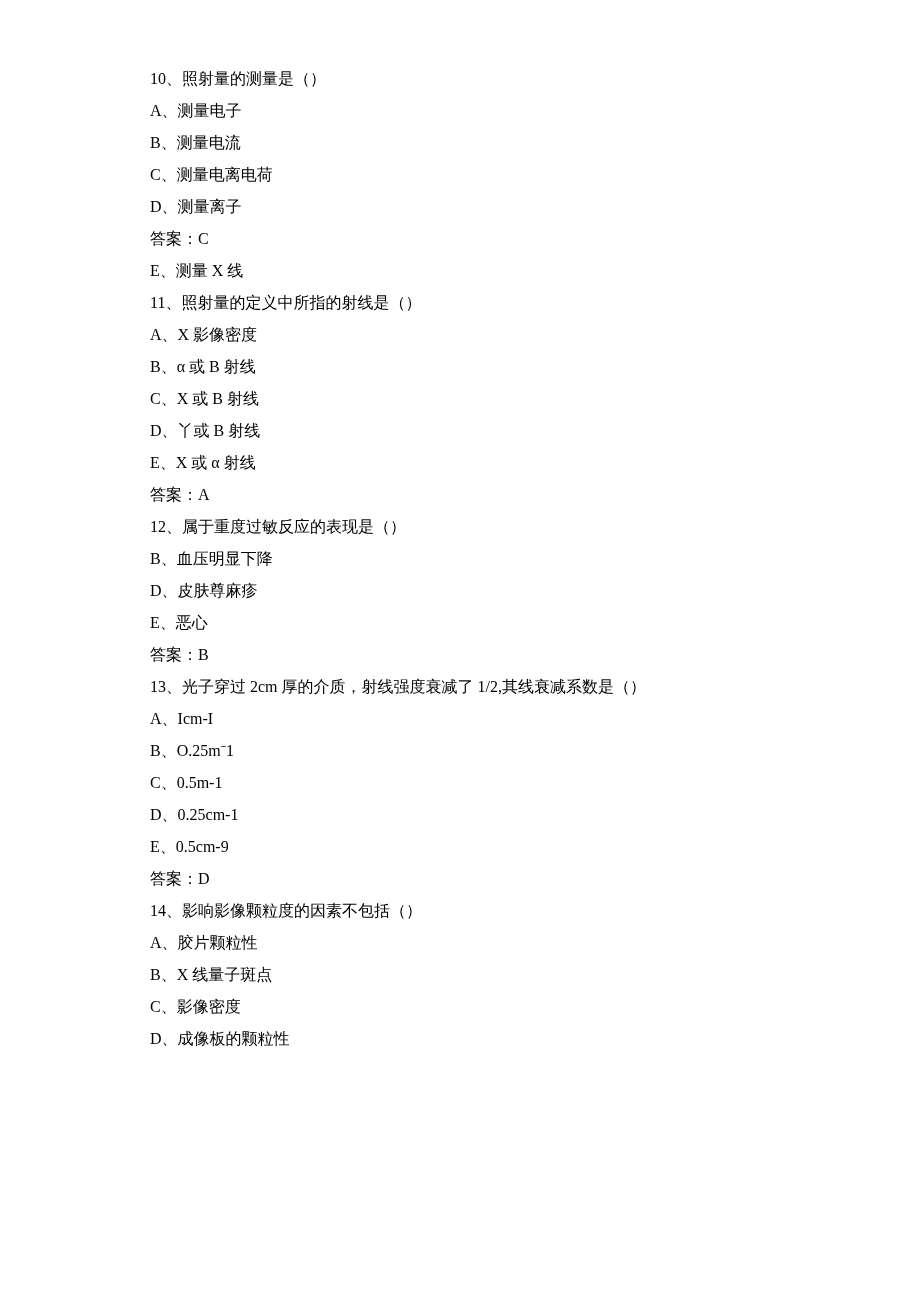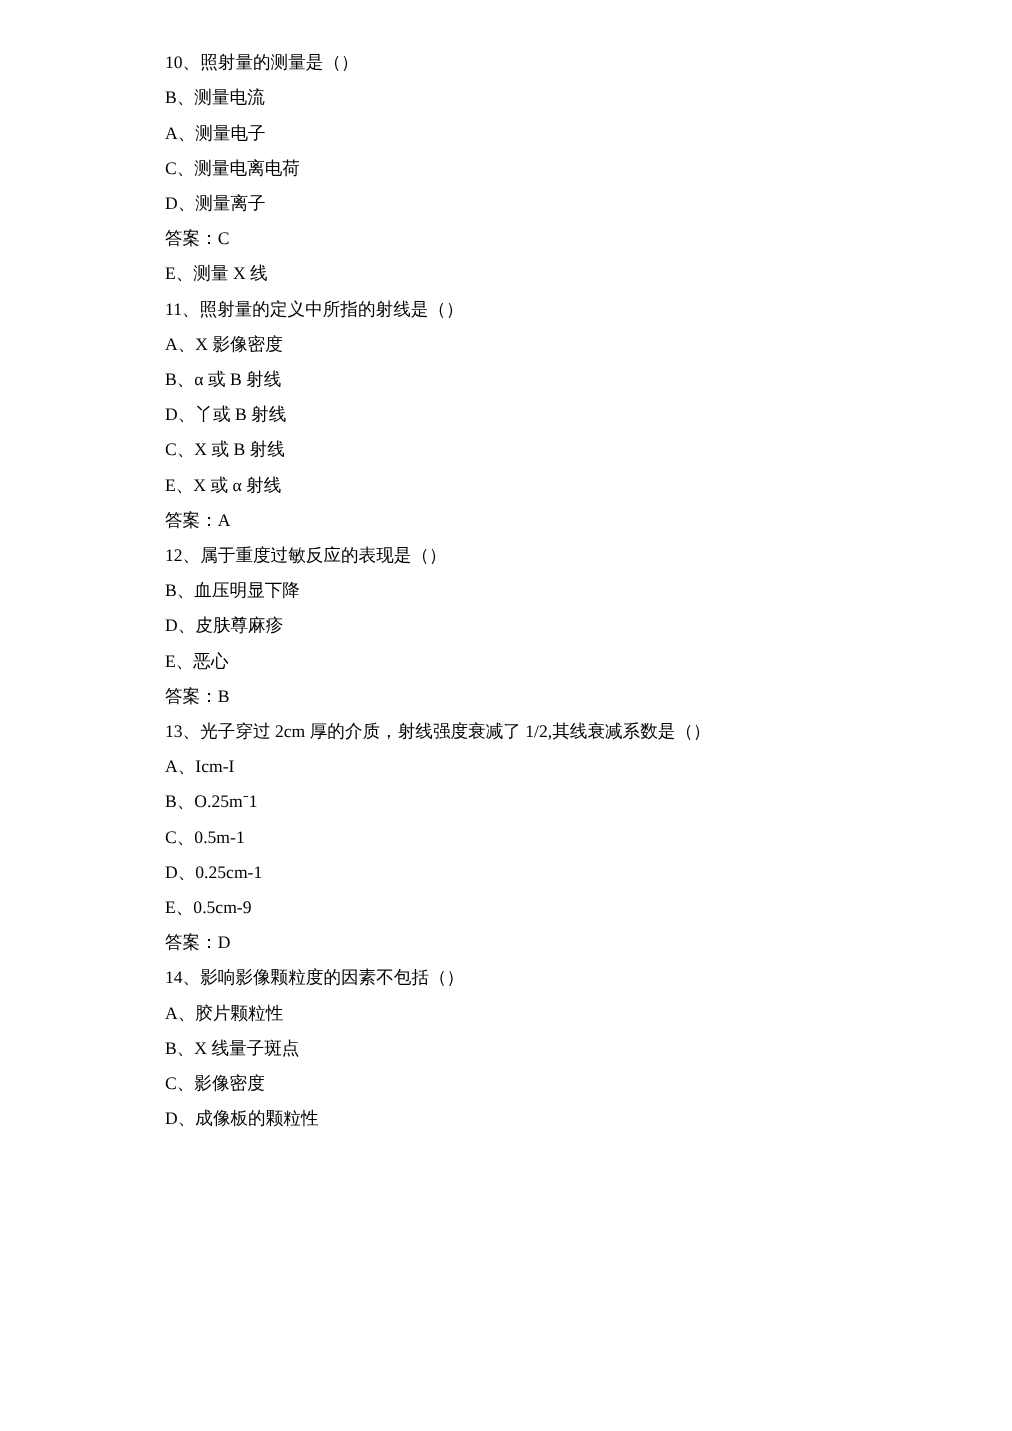--- a/index.html
+++ b/index.html
@@ -6,48 +6,48 @@
     margin: 0;
     padding: 0;
     background: #ffffff;
     font-family: "SimSun", "宋体", serif;
     font-size: 16px;
     color: #000000;
     line-height: 2.0;
     width: 920px;
   }
   .page {
-    padding: 42px 150px 60px 150px;
+    padding: 63px 150px 60px 150px;
   }
   .line {
     white-space: nowrap;
   }
 </style>
 </head>
 <body>
 
 <div class="page">
 
   <div class="line">
     <span>10、</span><span>照射量的测量是（）</span>
   </div>
+  <div class="line">A、测量电子</div>
   <div class="line">B、测量电流</div>
-  <div class="line">A、测量电子</div>
   <div class="line">C、测量电离电荷</div>
   <div class="line">D、测量离子</div>
   <div class="line">答案：C</div>
   <div class="line">E、测量 X 线</div>
 
   <div class="line">
     <span>11、</span><span>照射量的定义中所指的射线是（）</span>
   </div>
   <div class="line">A、X 影像密度</div>
   <div class="line">B、α 或 B 射线</div>
+  <div class="line">C、X 或 B 射线</div>
   <div class="line">D、丫或 B 射线</div>
-  <div class="line">C、X 或 B 射线</div>
   <div class="line">E、X 或 α 射线</div>
   <div class="line">答案：A</div>
 
   <div class="line">
     <span>12、</span><span>属于重度过敏反应的表现是（）</span>
   </div>
   <div class="line">B、血压明显下降</div>
   <div class="line">D、皮肤尊麻疹</div>
   <div class="line">E、恶心</div>
   <div class="line">答案：B</div>

